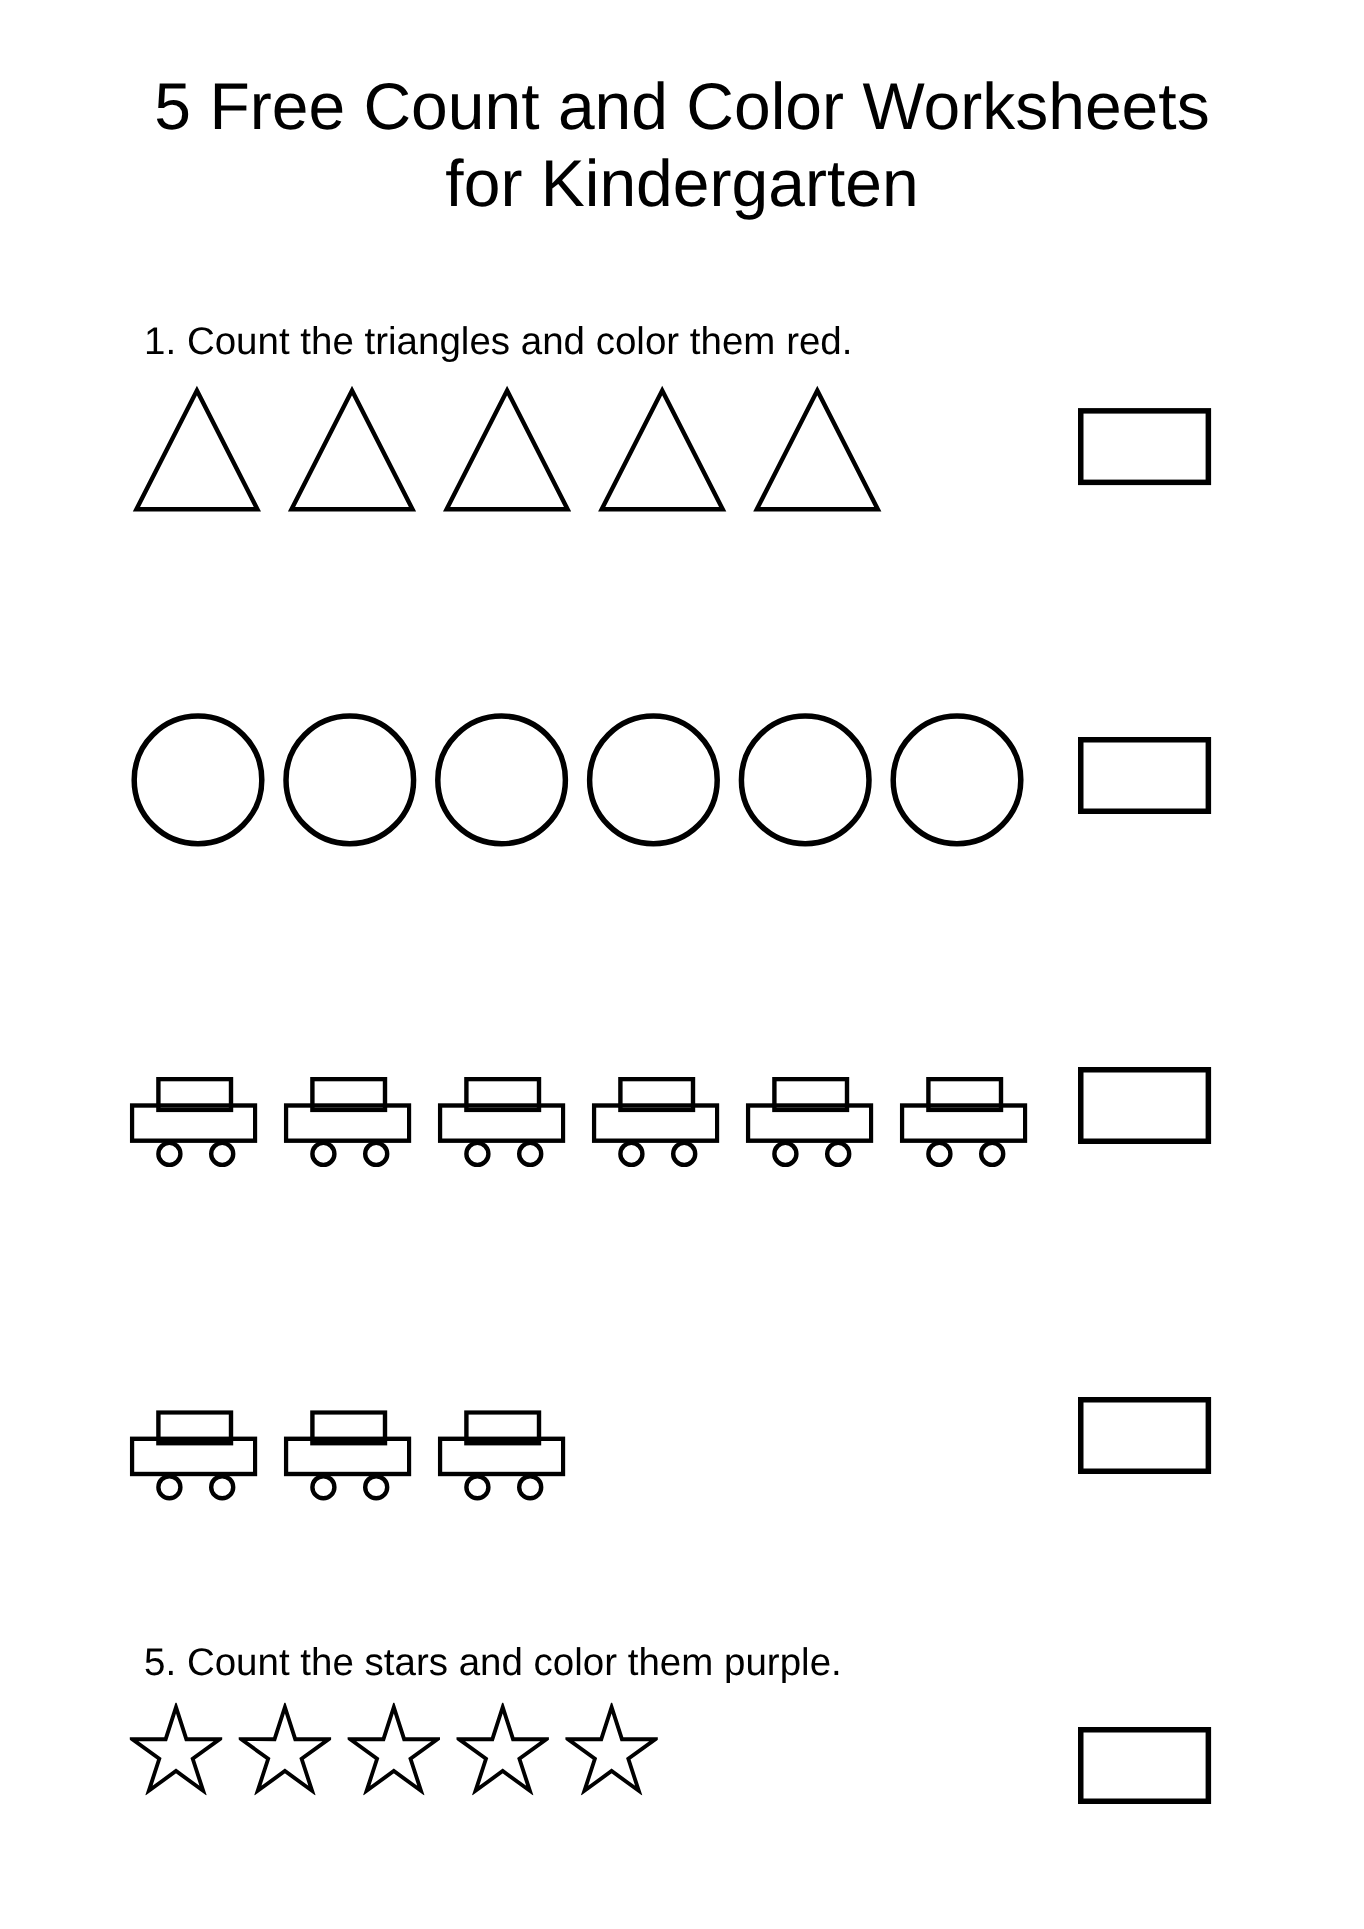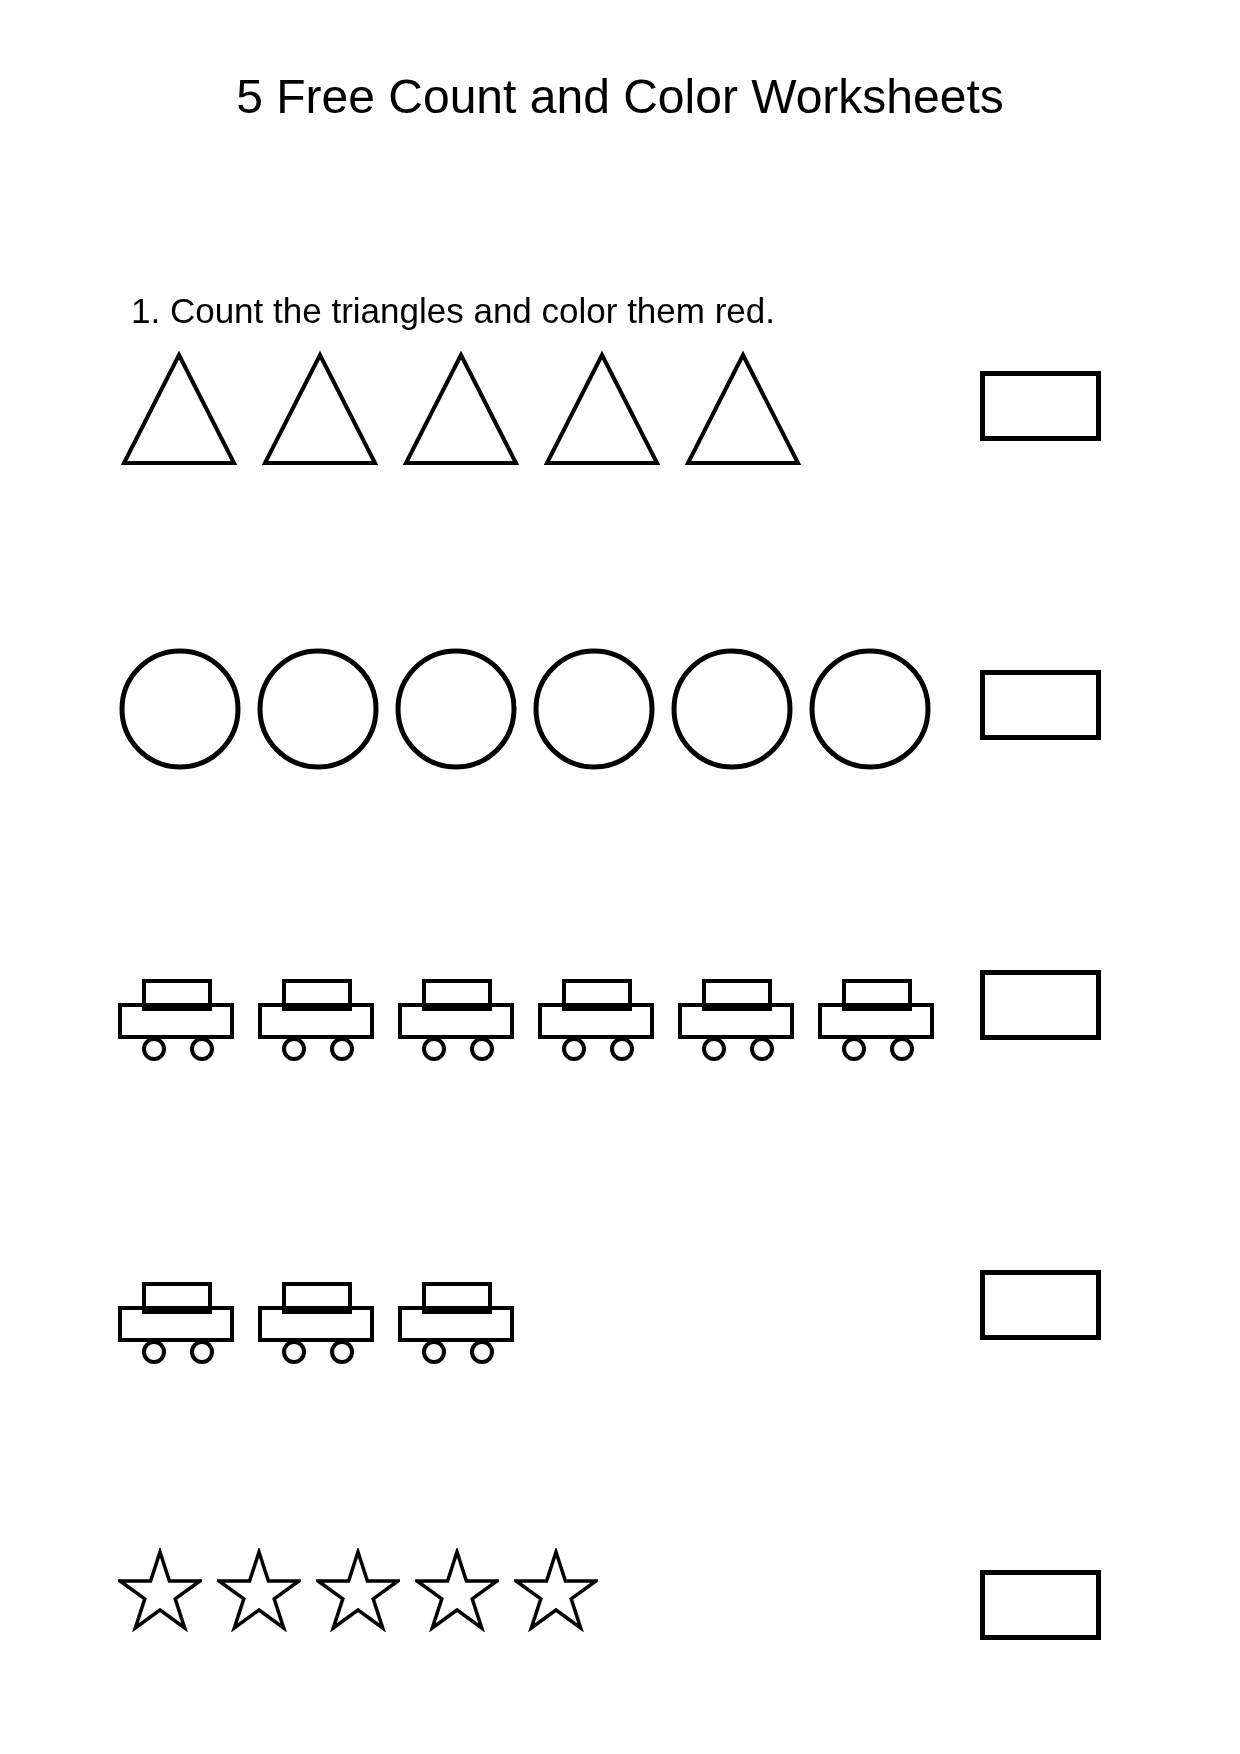--- a/index.html
+++ b/index.html
@@ -12,21 +12,21 @@
     color: #000000;
     overflow: hidden;
   }
   .title {
     position: absolute;
     top: 62px;
     left: 0;
     width: 100%;
     margin: 0;
     text-align: center;
-    font-size: 48px;
+    font-size: 60px;
     font-weight: 400;
     line-height: 70px;
     color: #000000;
   }
   .title .tl { display: block; }
   .qtext {
     position: absolute;
     left: 120px;
     margin: 11px;
     font-size: 35px;
@@ -56,20 +56,21 @@
   }
   .shape-row svg { display: block; flex: 0 0 auto; }
 </style>
 </head>
 <body>
 
 <div class="page">
 
   <h1 class="title">
     <span class="tl">5 Free Count and Color Worksheets</span>
+    <span class="tl">for Kindergarten</span>
   </h1>
 
   <p class="qtext" style="top:279px">1. Count the triangles and color them red.</p>
   <div class="shape-row row-triangle" style="top:350px">
       <svg width="118" height="118" viewBox="0 0 118 118">
         <polygon points="59,5 114,113 4,113" fill="none" stroke="#000000" stroke-width="4"></polygon>
       </svg>
       <svg width="118" height="118" viewBox="0 0 118 118">
         <polygon points="59,5 114,113 4,113" fill="none" stroke="#000000" stroke-width="4"></polygon>
       </svg>
@@ -162,20 +163,21 @@
       </svg>
       <svg width="116" height="84" viewBox="0 0 116 84">
         <rect x="2" y="26" width="112" height="32" fill="#ffffff" stroke="#000000" stroke-width="4"></rect>
         <rect x="26" y="2" width="66" height="28" fill="none" stroke="#000000" stroke-width="4"></rect>
         <circle cx="36" cy="70" r="10" fill="#ffffff" stroke="#000000" stroke-width="4"></circle>
         <circle cx="84" cy="70" r="10" fill="#ffffff" stroke="#000000" stroke-width="4"></circle>
       </svg>
     </div>
   <div class="answer-box" style="top:1270px"></div>
 
+  <p class="qtext" style="top:1480px">5. Count the stars and color them purple.</p>
   <div class="shape-row row-star" style="top:1548px">
       <svg width="84" height="84" viewBox="0 0 84 84">
         <polygon points="42,4 51.4,33.1 81.9,33 57.2,50.9 66.7,80 42,62 17.3,80 26.8,50.9 2.1,33 32.6,33.1" fill="none" stroke="#000000" stroke-width="3.5"></polygon>
       </svg>
       <svg width="84" height="84" viewBox="0 0 84 84">
         <polygon points="42,4 51.4,33.1 81.9,33 57.2,50.9 66.7,80 42,62 17.3,80 26.8,50.9 2.1,33 32.6,33.1" fill="none" stroke="#000000" stroke-width="3.5"></polygon>
       </svg>
       <svg width="84" height="84" viewBox="0 0 84 84">
         <polygon points="42,4 51.4,33.1 81.9,33 57.2,50.9 66.7,80 42,62 17.3,80 26.8,50.9 2.1,33 32.6,33.1" fill="none" stroke="#000000" stroke-width="3.5"></polygon>
       </svg>

